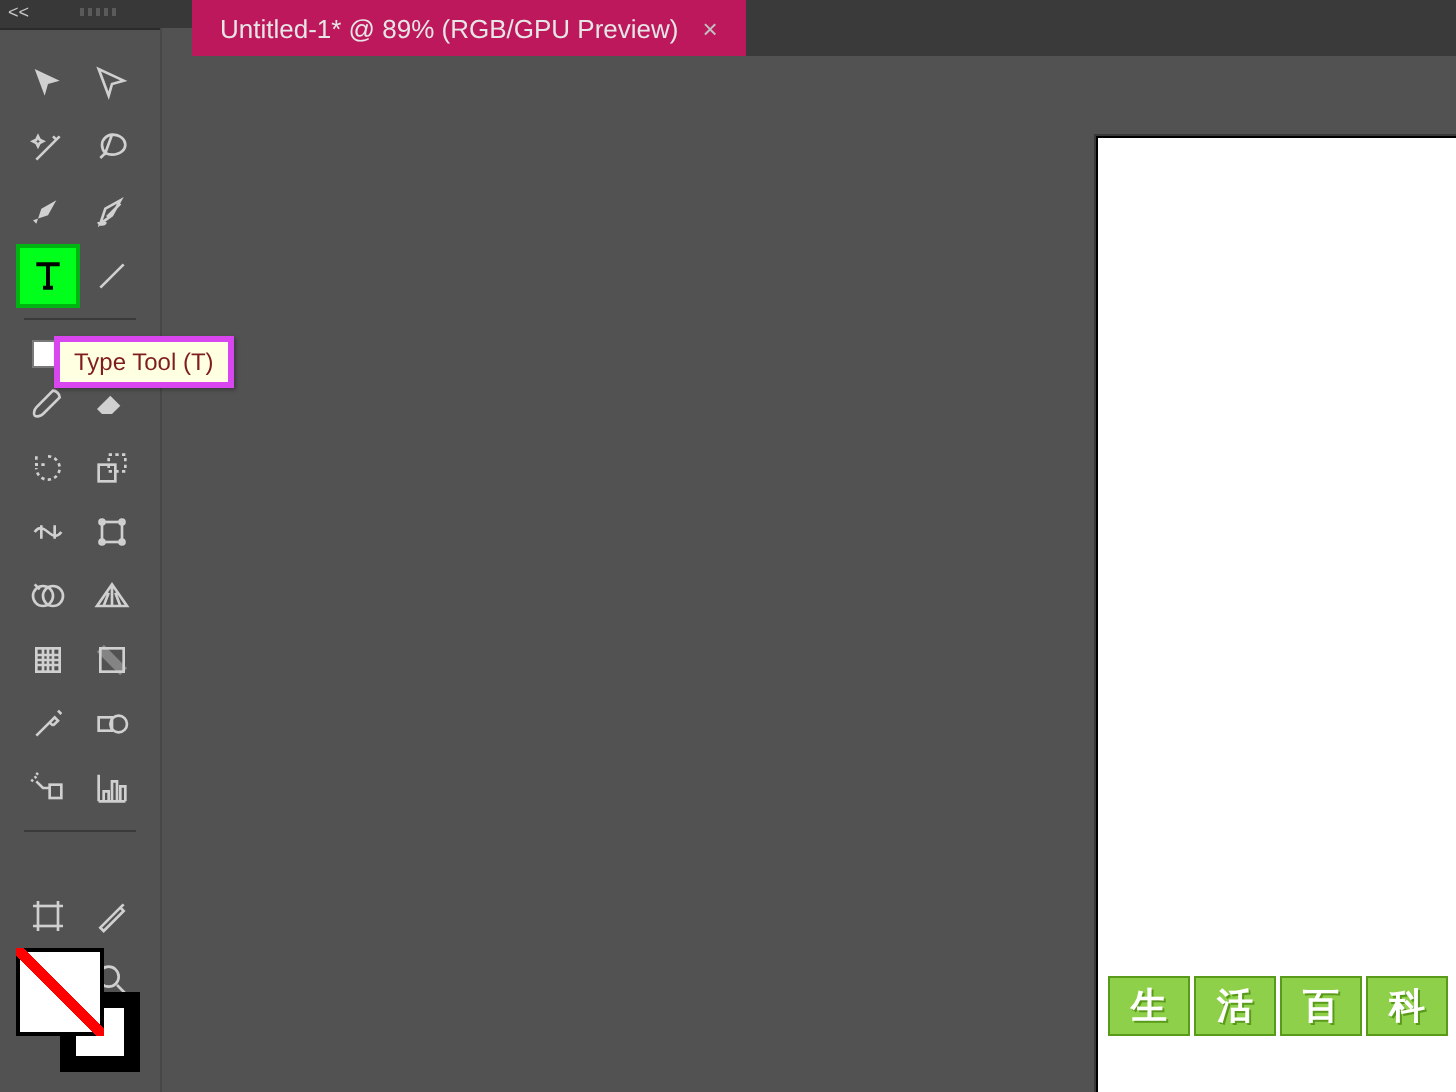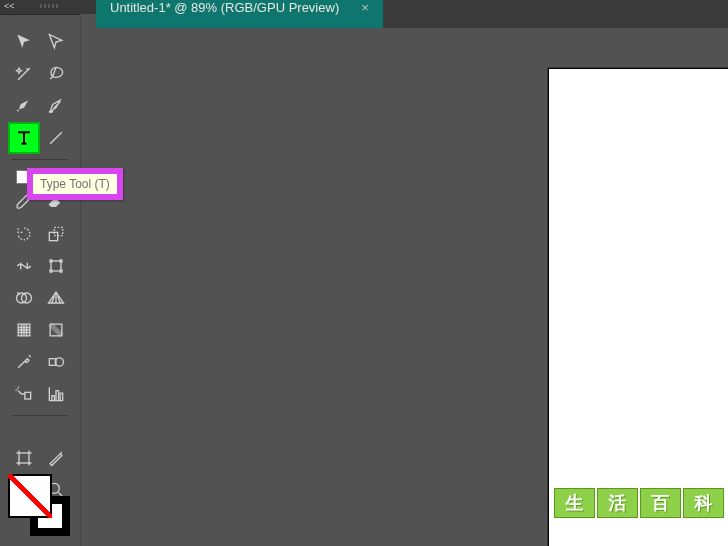--- a/index.html
+++ b/index.html
@@ -15,25 +15,25 @@
   .tool.active svg{stroke:#000;fill:#000;}
   .divider{grid-column:1/3;height:10px;display:flex;align-items:center;justify-content:center;}
   .divider::before{content:"";display:block;width:56px;height:1px;background:#3a3a3a;}
   .swatches{position:absolute;left:8px;top:474px;width:60px;height:60px;}
   .sw-fill{position:absolute;left:0;top:0;width:40px;height:40px;background:#fff;border:2px solid #000;}
   .sw-fill::after{content:"";position:absolute;left:-2px;top:-2px;right:-2px;bottom:-2px;background:linear-gradient(to top right,transparent 46%,#ff0000 46%,#ff0000 54%,transparent 54%);}
   .sw-stroke{position:absolute;left:22px;top:22px;width:40px;height:40px;background:#000;}
   .sw-stroke::after{content:"";position:absolute;left:8px;top:8px;right:8px;bottom:8px;background:#fff;}
   .panel-edge{position:absolute;left:80px;top:14px;width:16px;bottom:0;background:#525252;border-left:1px solid #474747;}
   .doc-tabbar{position:absolute;left:96px;top:0;right:0;height:28px;background:#3a3a3a;}
-  .doc-tab{position:absolute;left:0;top:0;height:28px;padding:0 14px;display:flex;background:#0f766e;color:#e6e6e6;font-size:13px;gap:22px;}
+  .doc-tab{position:absolute;left:0;top:0;height:28px;padding:0 14px;display:flex;align-items:center;background:#be185d;color:#e6e6e6;font-size:13px;gap:12px;}
   .doc-tab .x{color:#c0c0c0;font-size:13px;cursor:pointer;}
   .canvas-area{position:absolute;left:96px;top:28px;right:0;bottom:0;background:#525252;}
   .artboard{position:absolute;left:452px;top:40px;width:400px;height:540px;background:#fff;border:1px solid #000;box-shadow:0 0 0 1px rgba(0,0,0,.3);}
-  .tooltip{position:absolute;left:27px;top:168px;background:#ffffe1;border:6px solid #d946ef;color:#737373;font-size:12px;padding:3px 7px;white-space:nowrap;box-shadow:1px 1px 2px rgba(0,0,0,.3);}
+  .tooltip{position:absolute;left:27px;top:168px;background:#ffffe1;border:3px solid #d946ef;color:#7f1d1d;font-size:12px;padding:3px 7px;white-space:nowrap;box-shadow:1px 1px 2px rgba(0,0,0,.3);}
   .checkbox-ghost{position:absolute;left:16px;top:170px;width:12px;height:12px;background:#fff;border:1px solid #7a7a7a;}
   .watermark{position:absolute;right:4px;bottom:4px;width:170px;height:54px;pointer-events:none;}
   .wm-top{height:30px;display:flex;gap:2px;}
   .wm-block{flex:1;background:#8fd04a;border:1px solid #5a9a1a;display:flex;align-items:center;justify-content:center;color:#fff;font-weight:700;font-size:18px;text-shadow:1px 1px 0 #5a9a1a;}
   .wm-url{height:22px;margin-top:2px;background:#8fd04a;border:1px solid #5a9a1a;display:flex;align-items:center;justify-content:center;color:#fff;font-size:11px;letter-spacing:.5px;}
 </style>
 </head>
 <body>
 
 <div class="collapse-bar">

